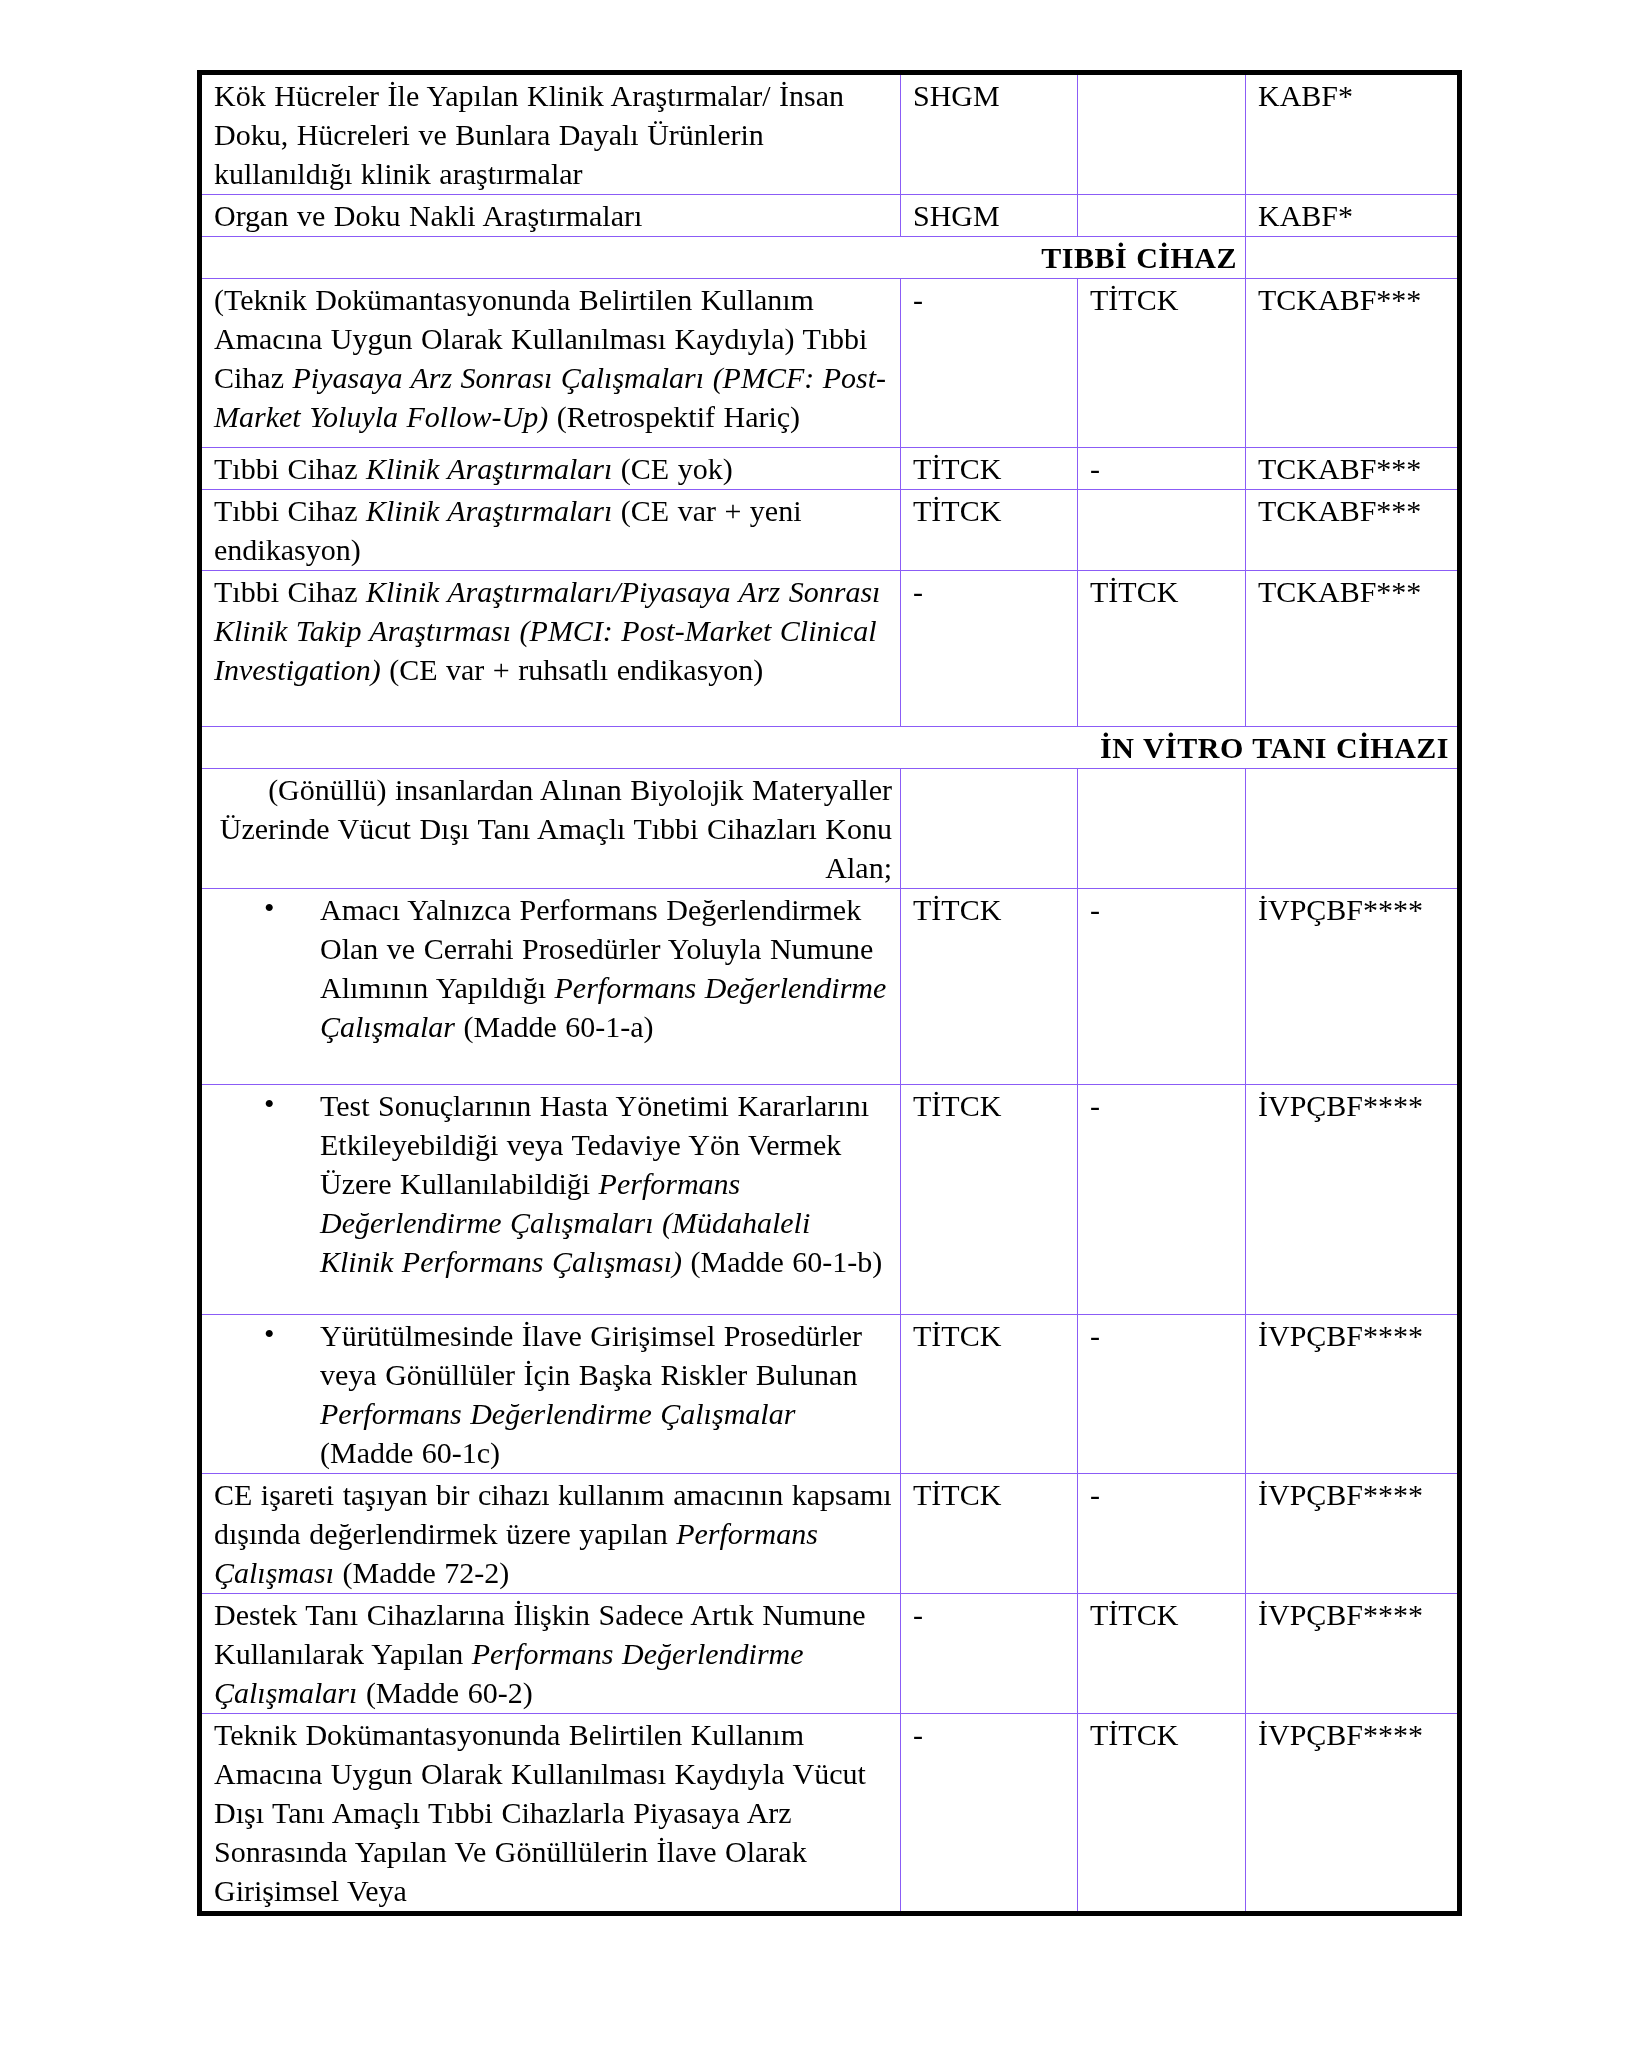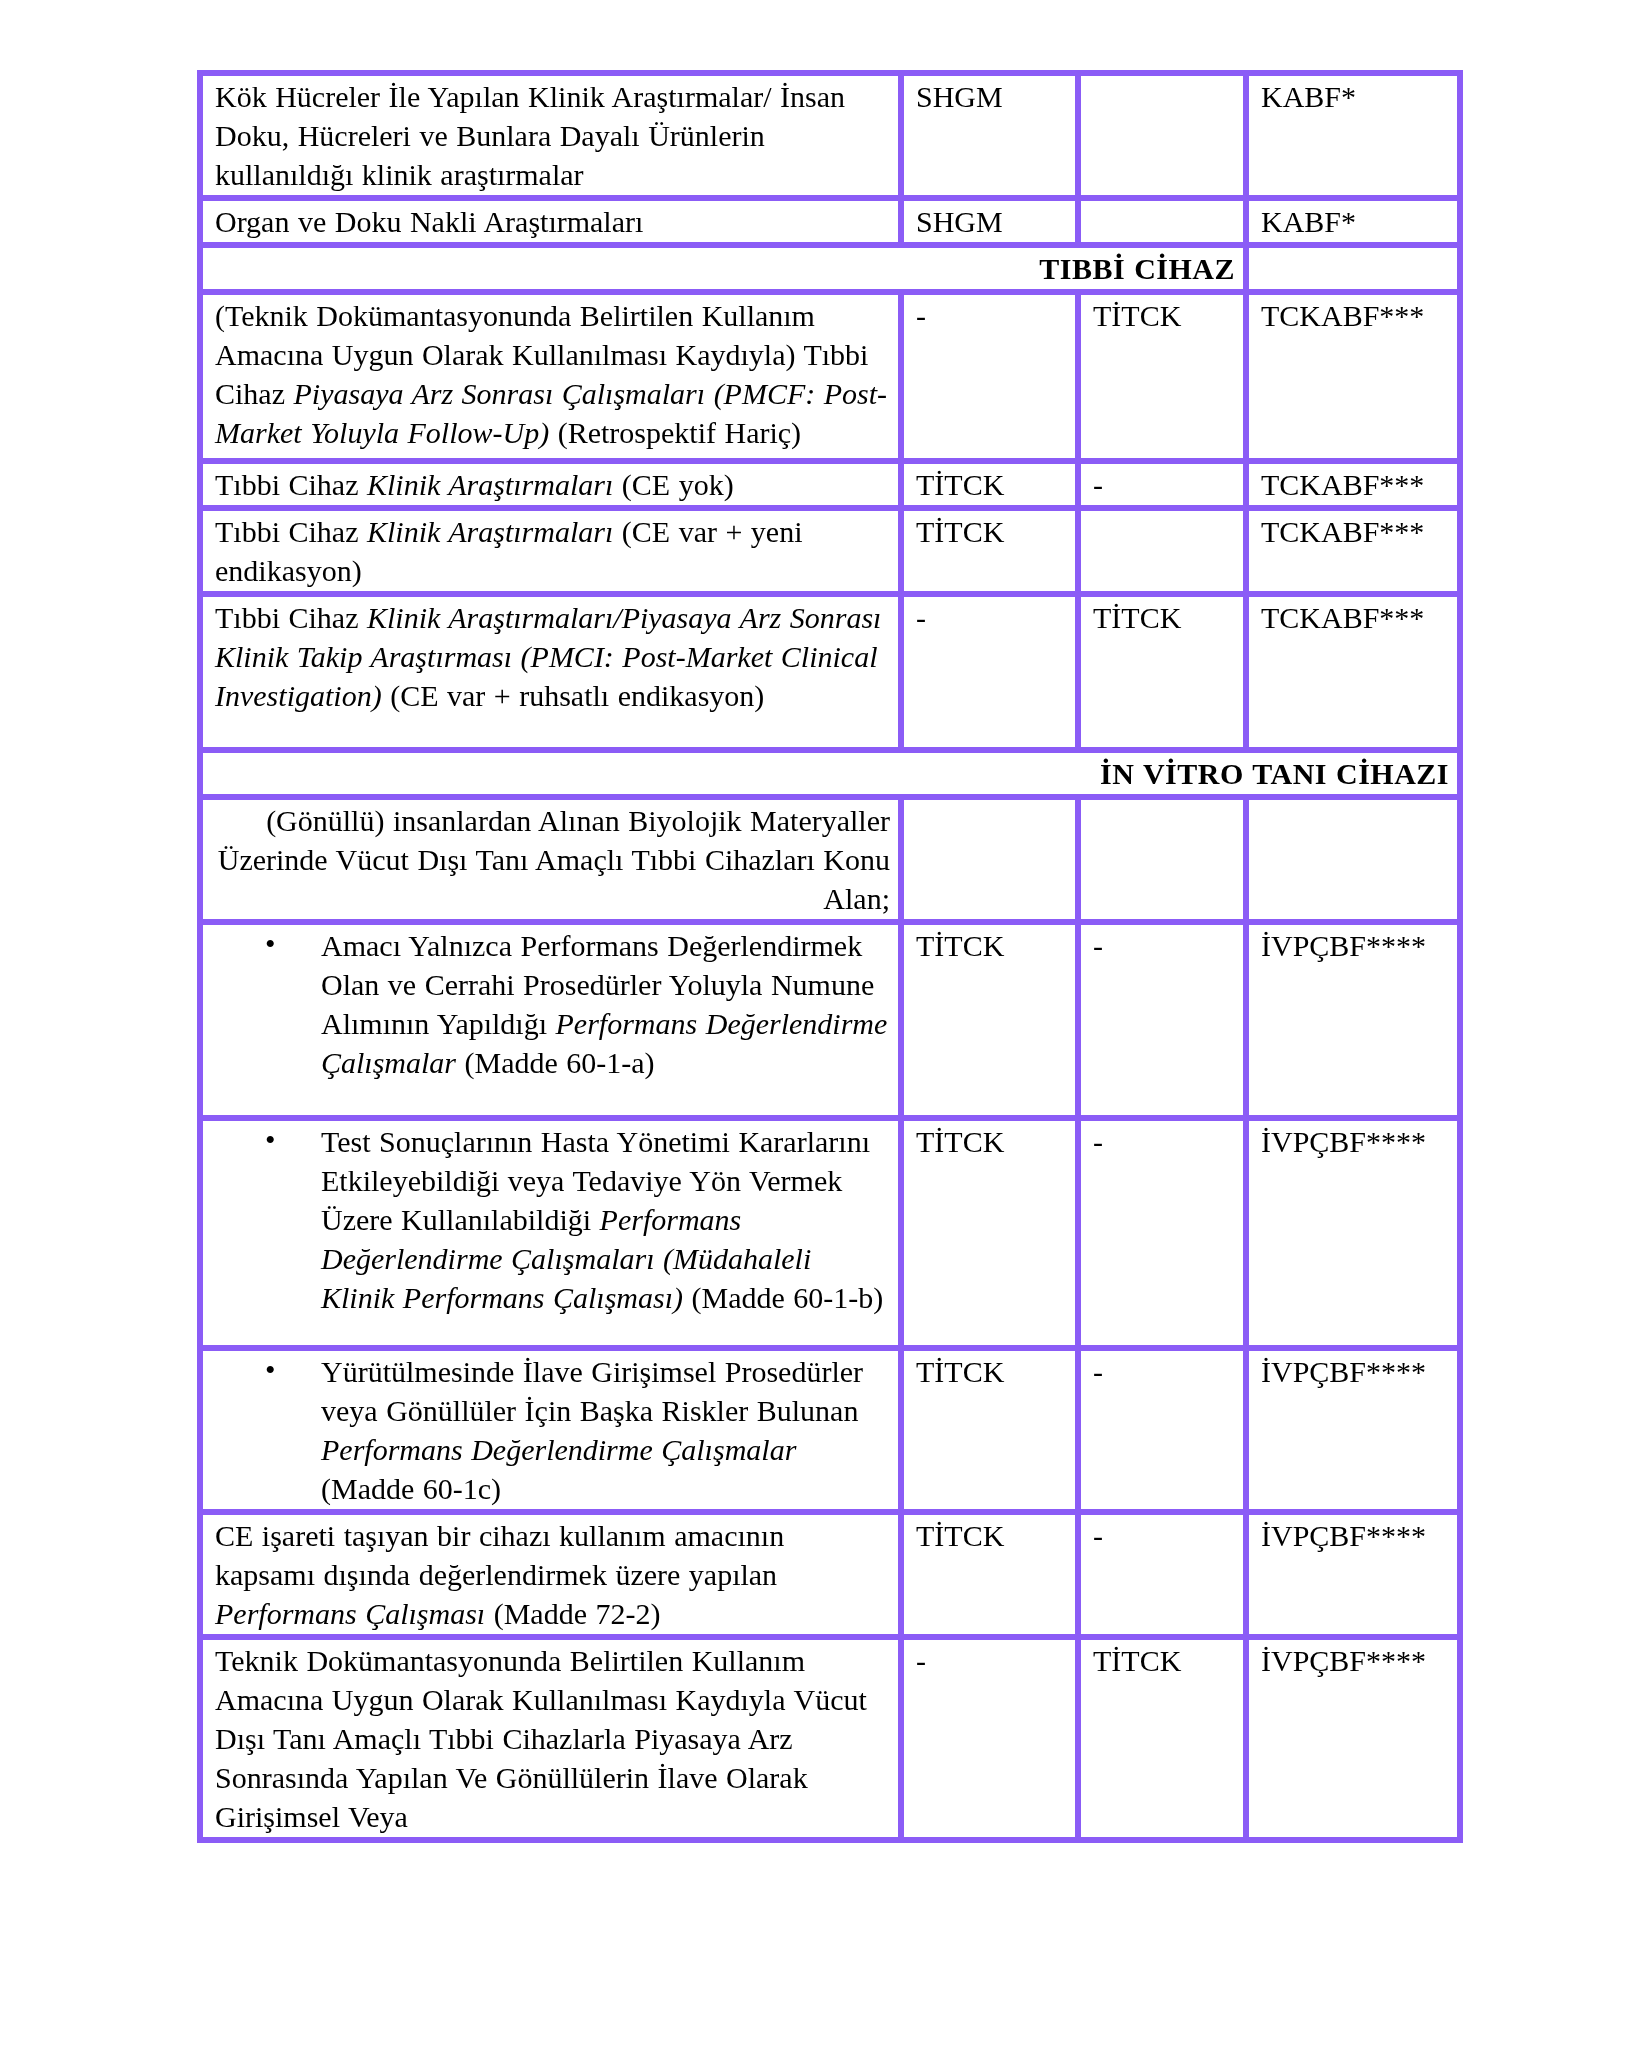--- a/index.html
+++ b/index.html
@@ -12,21 +12,21 @@
   }
   .scan-page { position: relative; width: 1650px; height: 2069px; background: #ffffff; }
   table.reg-table {
     position: absolute; left: 197px; top: 70px;
     width: 1260px;
     border-collapse: collapse;
     table-layout: fixed;
     border: 5px solid #000;
   }
   table.reg-table td {
-    border: 6px solid #8b5cf6;
+    border: 1px solid #8b5cf6;
     vertical-align: top;
     padding: 1px 8px 1px 12px;
     font-size: 30px;
     line-height: 39px;
     word-spacing: 1px;
     background: #ffffff;
     margin-top: 48px;
   }
   td.section-cell {
     text-align: right;
@@ -122,20 +122,26 @@
           <td>TİTCK</td>
           <td>-</td>
           <td>İVPÇBF****</td>
         </tr>
         <tr style="height: 112px;">
           <td><span class="rm">CE işareti taşıyan bir cihazı kullanım amacının kapsamı dışında değerlendirmek üzere yapılan </span><span class="it">Performans Çalışması</span><span class="rm"> (Madde 72-2)</span></td>
           <td>TİTCK</td>
           <td>-</td>
           <td>İVPÇBF****</td>
         </tr>
+        <tr style="height: 112px;">
+          <td><span class="rm">Destek Tanı Cihazlarına İlişkin Sadece Artık Numune Kullanılarak Yapılan </span><span class="it">Performans Değerlendirme Çalışmaları</span><span class="rm"> (Madde 60-2)</span></td>
+          <td>-</td>
+          <td>TİTCK</td>
+          <td>İVPÇBF****</td>
+        </tr>
         <tr style="height: 170px;">
           <td><span class="rm">Teknik Dokümantasyonunda Belirtilen Kullanım Amacına Uygun Olarak Kullanılması Kaydıyla Vücut Dışı Tanı Amaçlı Tıbbi Cihazlarla Piyasaya Arz Sonrasında Yapılan Ve Gönüllülerin İlave Olarak Girişimsel Veya</span></td>
           <td>-</td>
           <td>TİTCK</td>
           <td>İVPÇBF****</td>
         </tr>
       </tbody>
   </table>
 </div>
 

